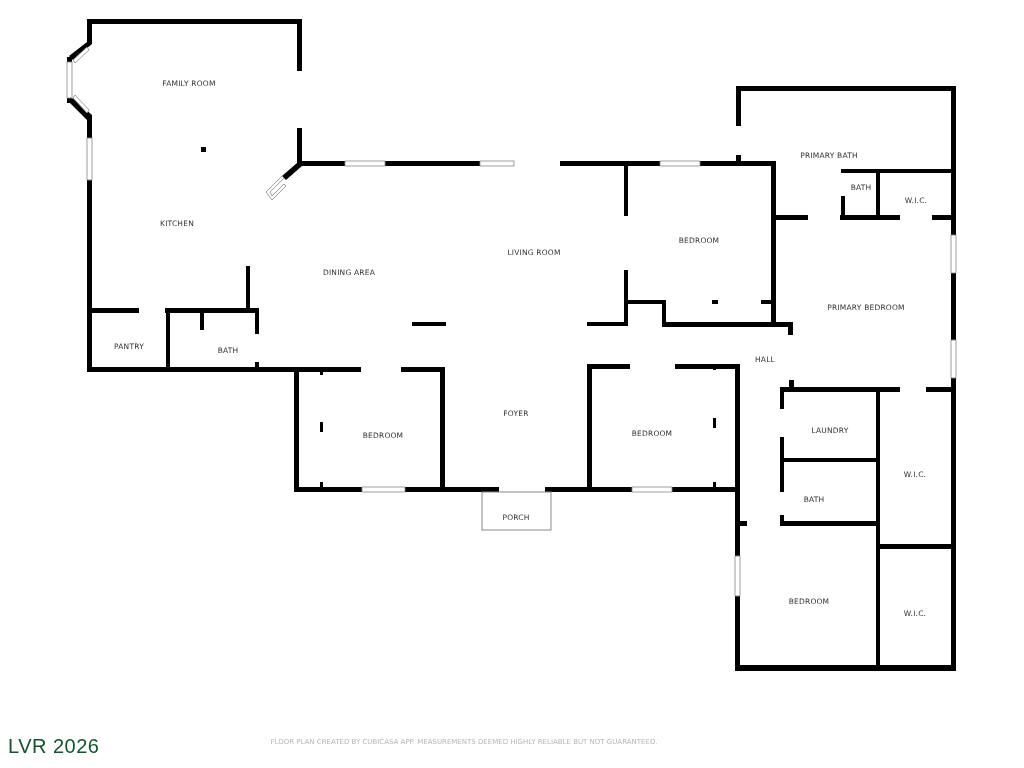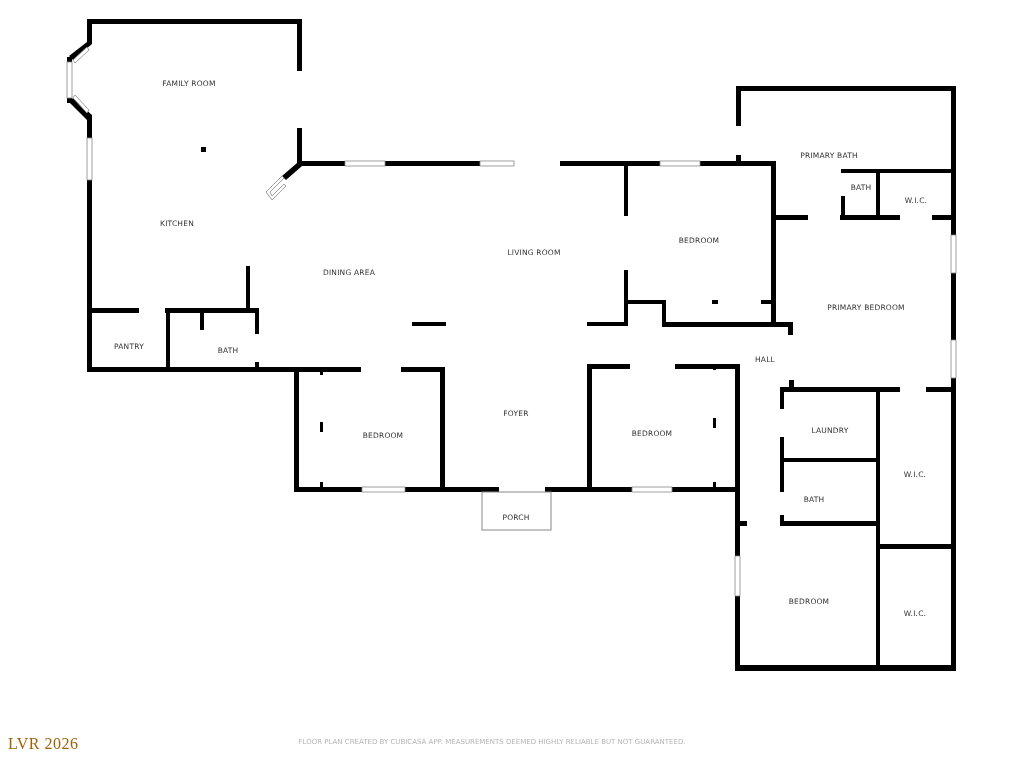--- a/index.html
+++ b/index.html
@@ -2,22 +2,22 @@
 <html><head>
   <meta charset="utf-8">
   <style>
     html, body { margin:0; padding:0; background:#ffffff; }
     body { width:1024px; height:768px; position:relative; overflow:hidden; font-family:"Liberation Sans", sans-serif; }
     #plan { position:absolute; left:0; top:0; }
     .room-label { font-family:"DejaVu Sans", sans-serif; font-size:7.5px; fill:#333333; text-anchor:middle; letter-spacing:0.2px; }
     .wall { fill:#000000; }
     .window { fill:#ffffff; stroke:#888888; stroke-width:0.8; }
     .porch { fill:none; stroke:#888888; stroke-width:1; }
-    .watermark { position:absolute; left:8px; top:735px; font-family:Liberation Serif, serif; font-size:16px; color:#a16207; letter-spacing:0.5px; }
-    .disclaimer { position:absolute; left:0; width:928px; top:738px; text-align:center; font-family:"DejaVu Sans", sans-serif; font-size:7px; color:#b5b5b5;margin-left:28px; }
+    .watermark { position:absolute; left:8px; top:735px; font-family:Liberation Sans, sans-serif; font-size:20px; color:#14532d; letter-spacing:0.5px; }
+    .disclaimer { position:absolute; left:0; width:928px; top:738px; text-align:center; font-family:"DejaVu Sans", sans-serif; font-size:7px; color:#b5b5b5; }
   </style>
 </head>
 <body>
 
 <svg id="plan" width="1024" height="768" viewBox="0 0 1024 768" xmlns="http://www.w3.org/2000/svg">
   <g>
 
     <rect class="wall" x="87" y="19" width="215" height="5"></rect>
     <rect class="wall" x="87" y="19" width="5" height="25"></rect>
     <rect class="wall" x="297" y="19" width="5" height="52"></rect>

